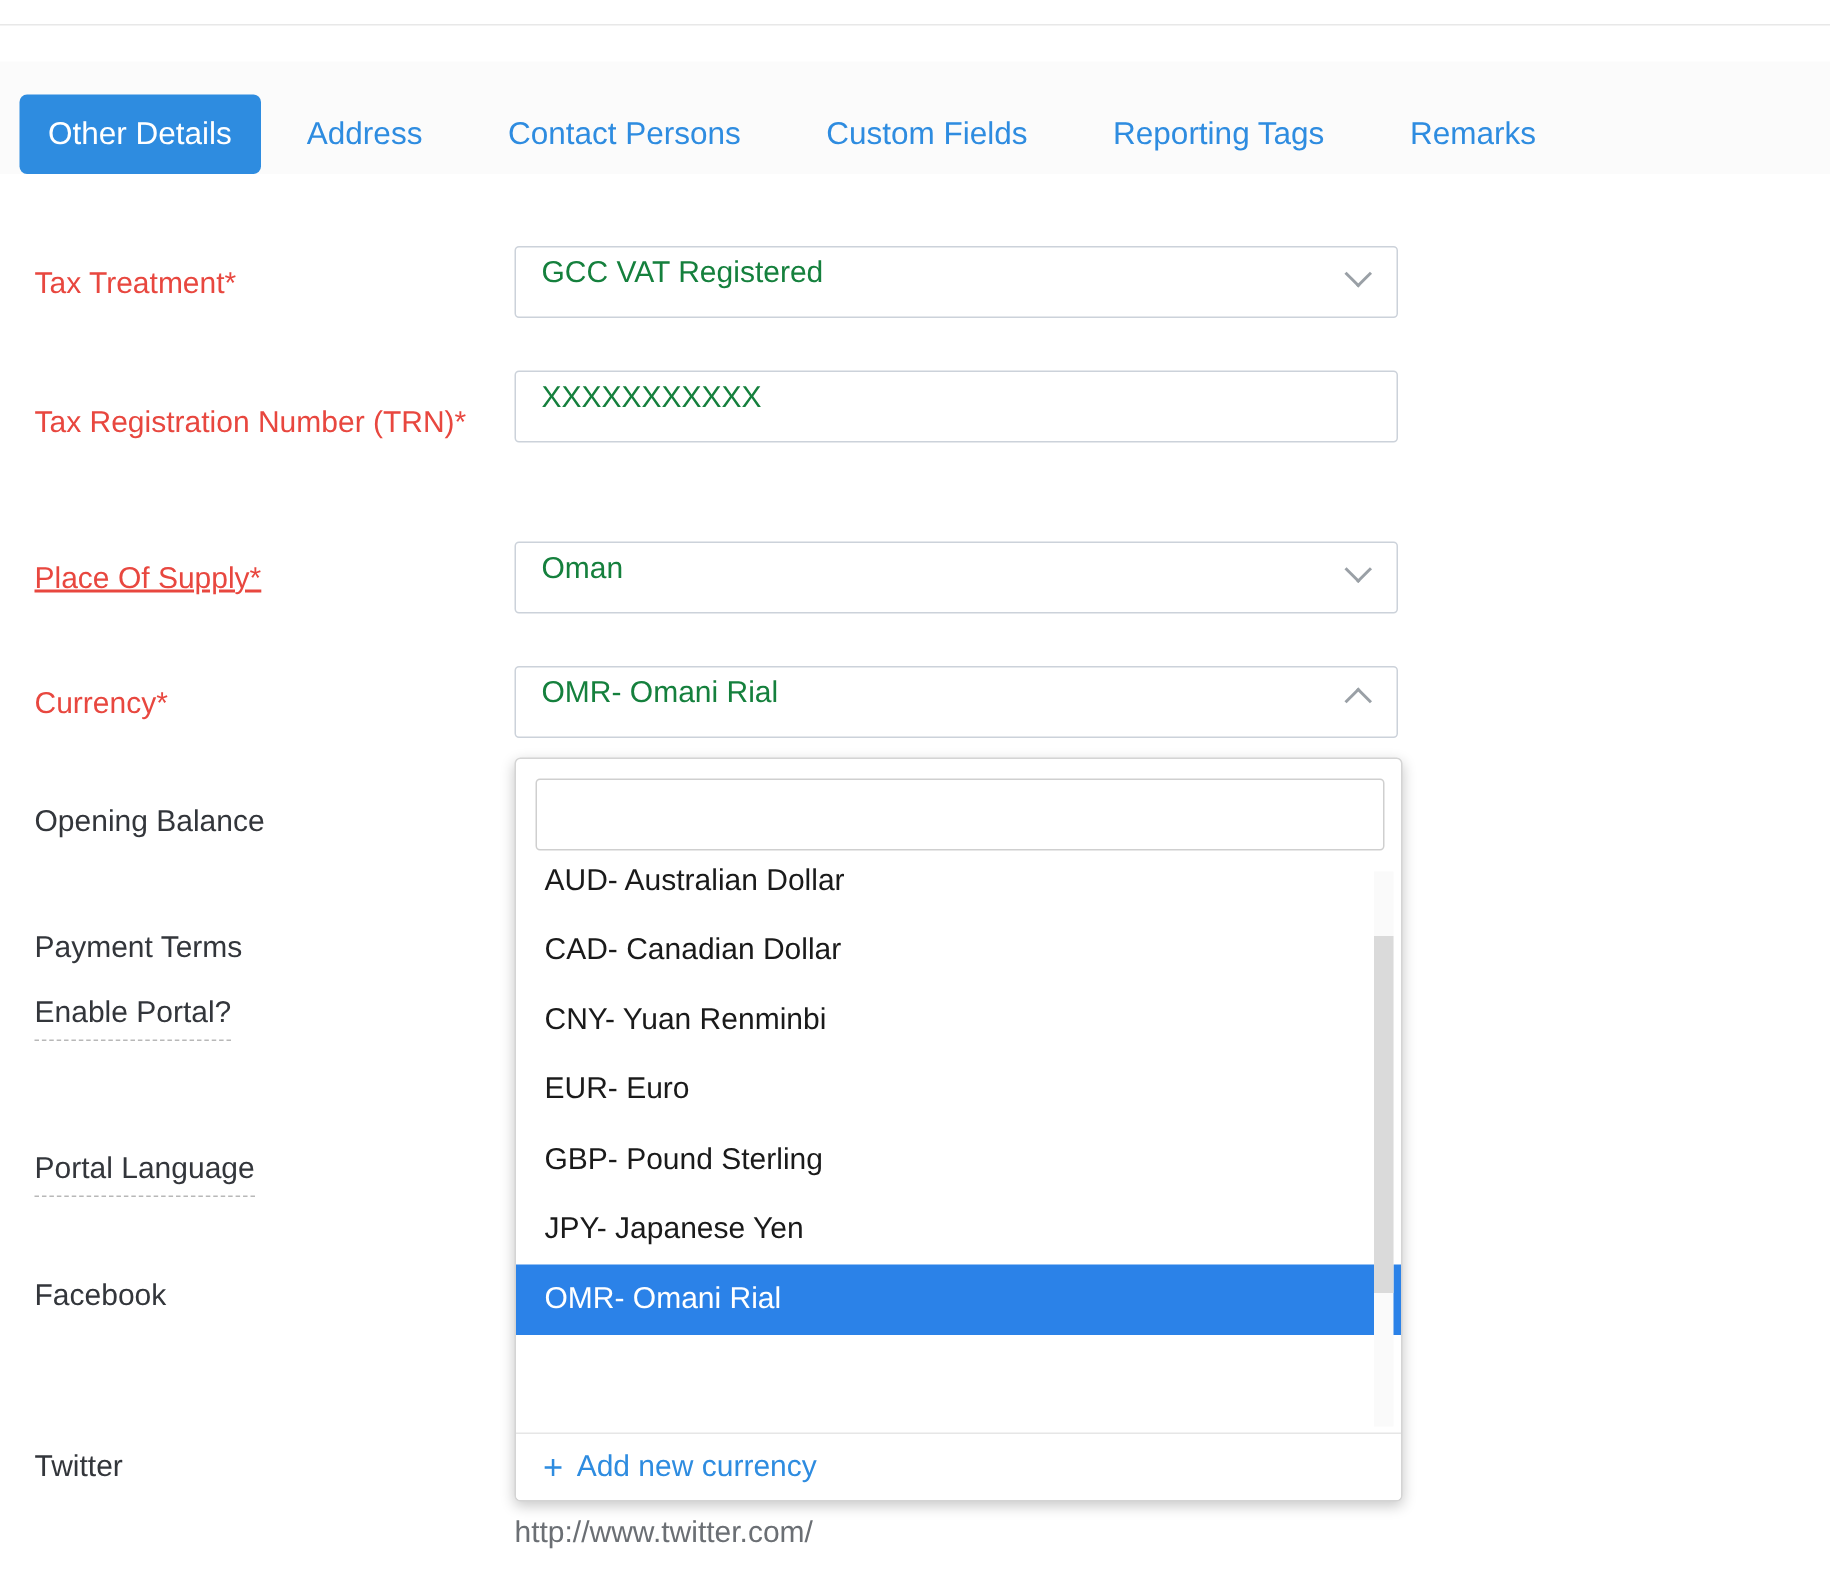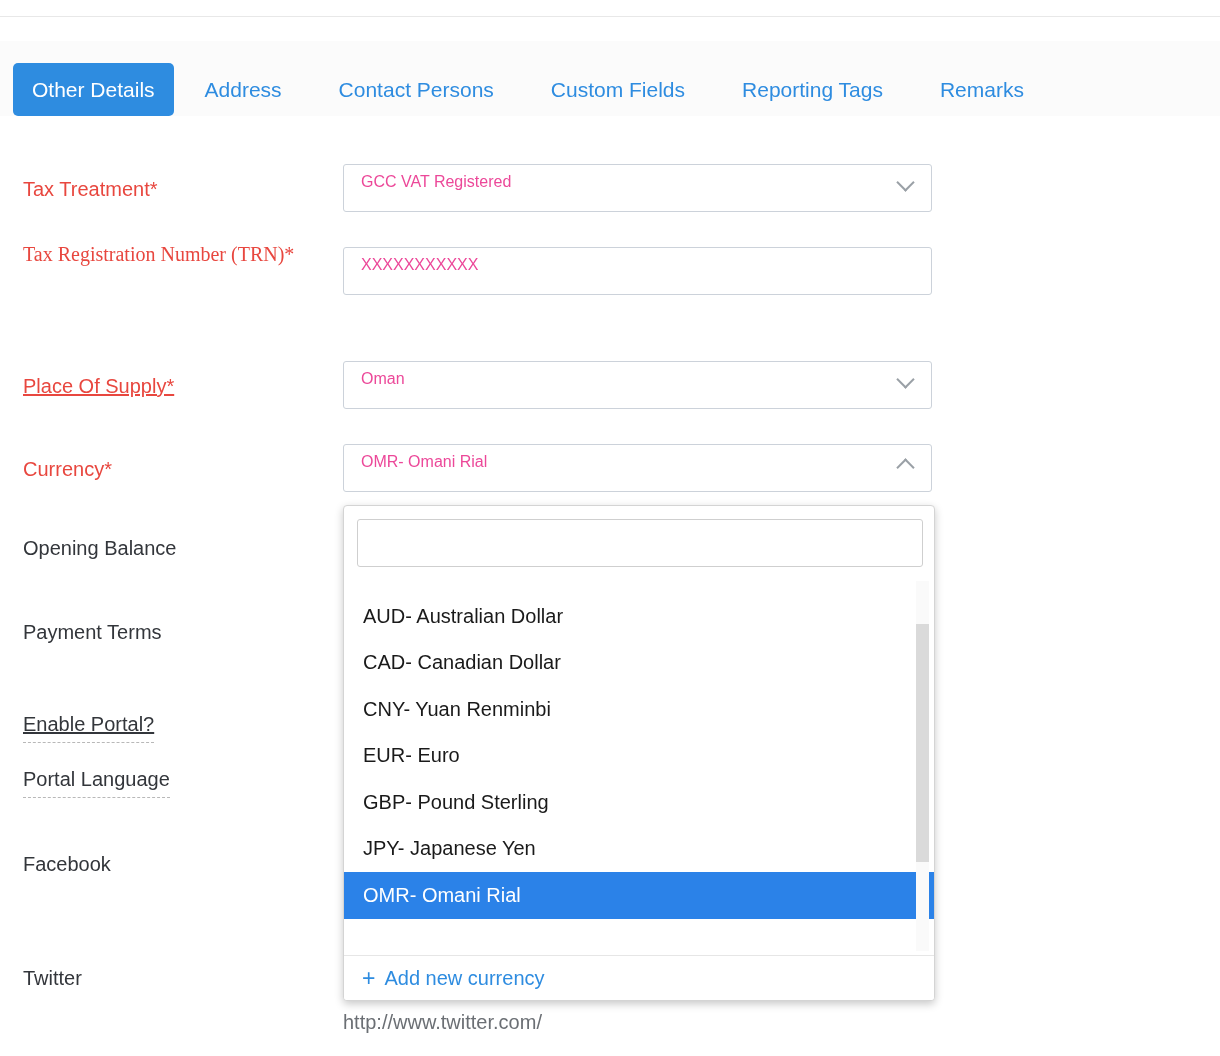--- a/index.html
+++ b/index.html
@@ -82,22 +82,22 @@
     position: absolute;
     left: 343px;
     width: 589px;
     height: 48px;
     border: 1px solid #ccd2da;
     border-radius: 3px;
     background: #ffffff;
     display: flex;
     align-items: center;
     padding: 0 14px 12px 17px;
-    font-size: 16px;
-    color: #ec4899;
+    font-size: 20px;
+    color: #15803d;
   }
   .control .val { flex: 1; }
   .chev {
     width: 20px; height: 20px;
     position: relative;
     flex: none;
   }
   .chev::before {
     content: "";
     position: absolute;
@@ -134,21 +134,21 @@
     border-radius: 3px;
     background: #ffffff;
     font-size: 19px;
     padding: 0 10px;
     color: #3c4043;
     font-family: "Liberation Sans", sans-serif;
     outline: none;
   }
   .dd-list {
     position: absolute;
-    left: 0; top: 87px;
+    left: 0; top: 58px;
     width: 592px;
     height: 380px;
     overflow: hidden;
   }
   .dd-item {
     height: 46.5px;
     display: flex;
     align-items: center;
     padding-left: 19px;
     font-size: 20px;
@@ -223,42 +223,42 @@
   </div>
 
   <div class="form">
 
     <div class="flabel req" style="top:55px;">Tax Treatment*</div>
     <div class="control" style="top:48px;">
       <span class="val">GCC VAT Registered</span>
       <span class="chev"></span>
     </div>
 
-    <div class="flabel req two-line" style="top:120px;font-family:Liberation Serif, serif;">Tax Registration Number (TRN)*</div>
+    <div class="flabel req two-line" style="top:148px;">Tax Registration Number (TRN)*</div>
     <div class="control" style="top:131px;">
       <span class="val">XXXXXXXXXXX</span>
     </div>
 
     <div class="flabel req" style="top:252px;text-decoration:underline;">Place Of Supply*</div>
     <div class="control" style="top:245px;">
       <span class="val">Oman</span>
       <span class="chev"></span>
     </div>
 
     <div class="flabel req" style="top:335px;">Currency*</div>
     <div class="control" style="top:328px;">
       <span class="val">OMR- Omani Rial</span>
       <span class="chev up"></span>
     </div>
 
     <div class="flabel" style="top:414px;">Opening Balance</div>
 
     <div class="flabel" style="top:498px;">Payment Terms</div>
 
-    <div class="flabel dashed" style="top:593px;text-decoration:underline;">Enable Portal?</div>
+    <div class="flabel dashed" style="top:544px;">Enable Portal?</div>
 
     <div class="flabel dashed" style="top:648px;">Portal Language</div>
 
     <div class="flabel" style="top:730px;">Facebook</div>
 
     <div class="flabel" style="top:844px;">Twitter</div>
 
     <div class="helper" style="top:895px;">http://www.twitter.com/</div>
 
   </div>

